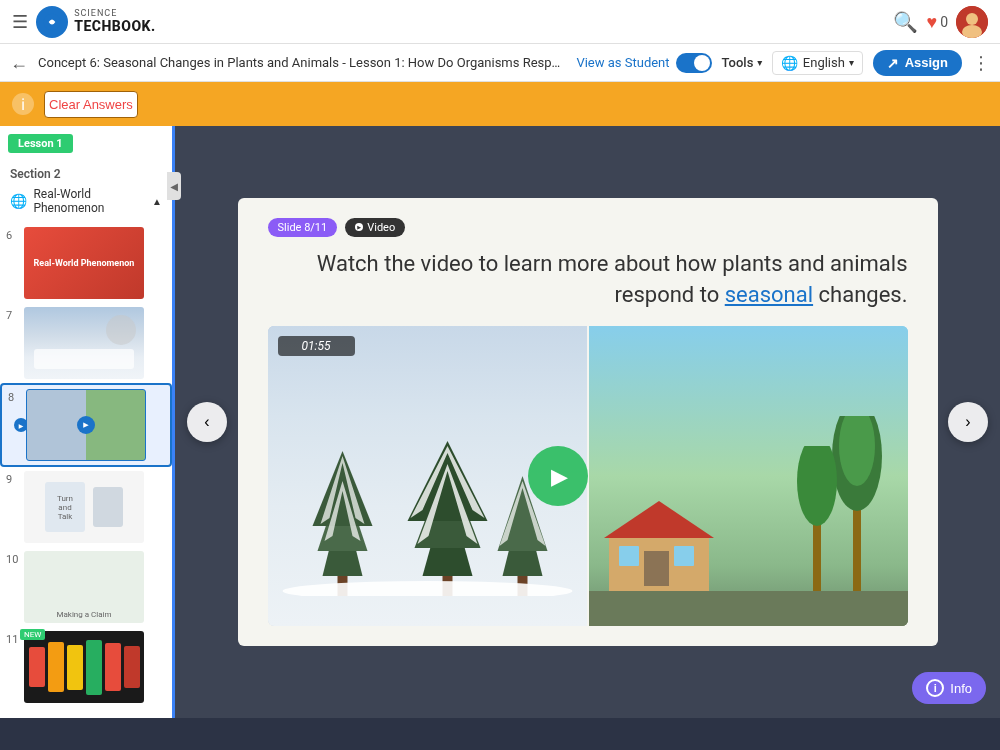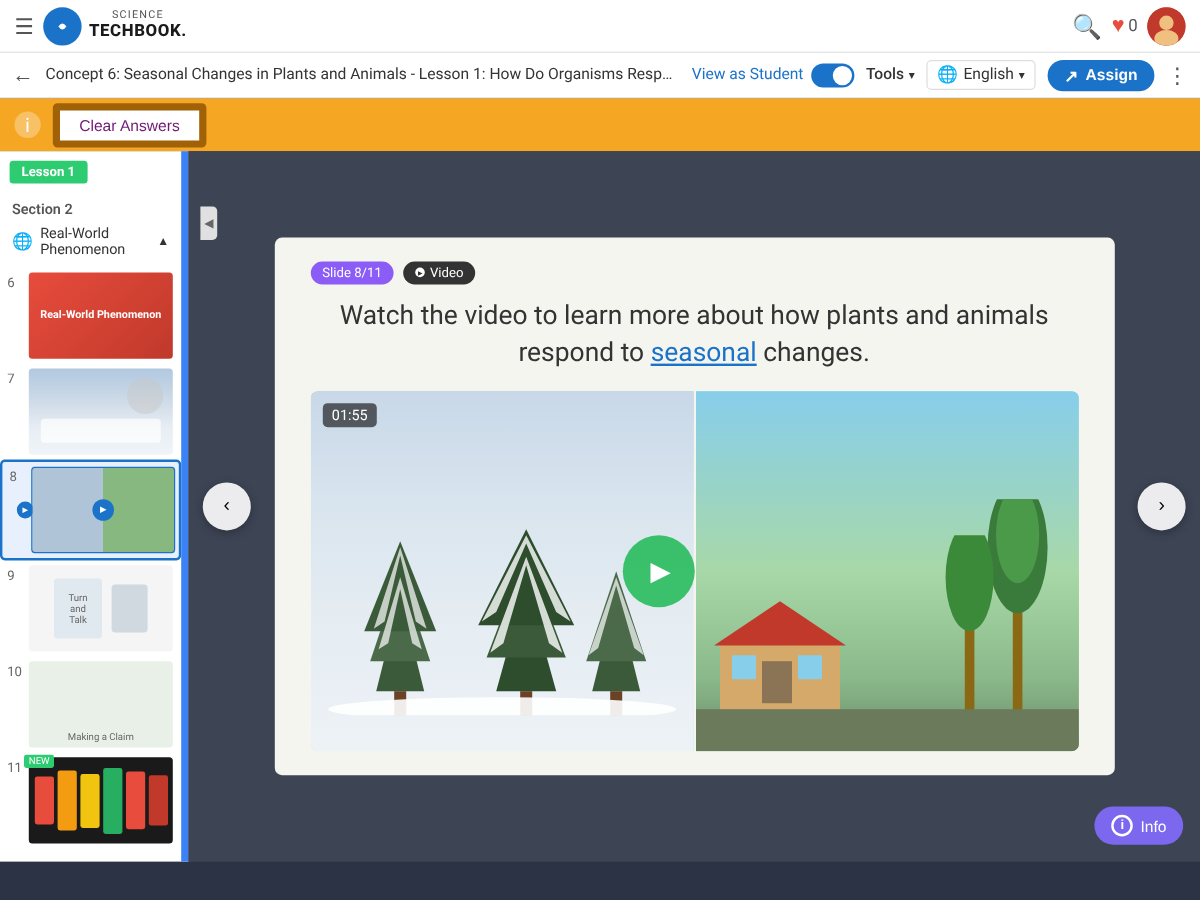--- a/index.html
+++ b/index.html
@@ -9,21 +9,21 @@
     .top-nav {
       display: flex; align-items: center; background: #fff;
       height: 44px; padding: 0 12px; border-bottom: 1px solid #e0e0e0;
       gap: 8px;
     }
     .nav-hamburger { font-size: 18px; cursor: pointer; color: #555; }
     .nav-logo { display: flex; align-items: center; gap: 6px; }
     .logo-circle { width: 32px; height: 32px; border-radius: 50%; background: #1a73c9; display: flex; align-items: center; justify-content: center; }
     .logo-circle svg { width: 20px; height: 20px; }
     .logo-text { display: flex; flex-direction: column; line-height: 1.1; }
-    .logo-science { font-size: 9px; color: #555; letter-spacing: 1px; text-transform: uppercase; text-align: center; }
+    .logo-science { font-size: 9px; color: #555; letter-spacing: 1px; text-transform: uppercase; }
     .logo-techbook { font-size: 14px; font-weight: 800; color: #1a1a1a; letter-spacing: 0.5px; }
     .nav-spacer { flex: 1; }
     .nav-search { font-size: 20px; color: #555; cursor: pointer; }
     .nav-heart { display: flex; align-items: center; gap: 3px; font-size: 14px; color: #555; cursor: pointer; }
     .nav-heart-icon { color: #e74c3c; font-size: 18px; }
     .nav-avatar { width: 32px; height: 32px; border-radius: 50%; background: #c0392b; display: flex; align-items: center; justify-content: center; cursor: pointer; overflow: hidden; }
 
     
     .breadcrumb-bar {
       display: flex; align-items: center; background: #fff;
@@ -43,27 +43,27 @@
     .assign-btn .assign-icon { font-size: 14px; }
     .more-btn { font-size: 18px; cursor: pointer; color: #555; }
 
     
     .banner {
       background: #f5a623; display: flex; align-items: center;
       height: 44px; padding: 0 12px; gap: 10px;
     }
     .banner-icon { font-size: 16px; color: #fff; background: rgba(255,255,255,0.3); border-radius: 50%; width: 22px; height: 22px; display: flex; align-items: center; justify-content: center; }
     .banner-text { flex: 1; font-size: 13px; color: #fff; font-weight: 500; }
-    .clear-answers-btn { background: #fff; color: #701a75; border: 6px solid #a16207; border-radius: 4px; padding: 5px 16px; font-size: 13px; cursor: pointer; white-space: nowrap; font-weight: 500; }
+    .clear-answers-btn { background: #fff; color: #ef4444; border: 1px solid #a16207; border-radius: 4px; padding: 5px 4px; font-size: 13px; cursor: pointer; white-space: nowrap; font-weight: 500; }
 
     
     .main-content { display: flex; height: calc(750px - 44px - 38px - 44px - 32px); }
 
     
-    .sidebar { width: 157px; background: #fff; border-right: 6px solid #3b82f6; overflow-y: auto; flex-shrink: 0; }
+    .sidebar { width: 175px; background: #fff; border-right: 3px solid #3b82f6; overflow-y: auto; flex-shrink: 0; }
     .lesson-badge { background: #2ecc71; color: #fff; font-size: 11px; font-weight: 700; padding: 3px 10px; border-radius: 3px; margin: 8px; display: inline-block; }
     .sidebar-toggle { position: absolute; left: 167px; top: 155px; background: #e0e0e0; border-radius: 0 4px 4px 0; width: 14px; height: 28px; display: flex; align-items: center; justify-content: center; cursor: pointer; font-size: 10px; color: #666; z-index: 10; }
     .section-label { padding: 6px 10px 2px; font-size: 12px; color: #555; font-weight: 600; }
     .section-item { display: flex; align-items: center; gap: 6px; padding: 4px 10px; font-size: 12px; color: #333; cursor: pointer; }
     .section-item .globe-small { font-size: 14px; }
     .expand-icon { margin-left: auto; font-size: 10px; }
 
     
     .thumbnail-list { padding: 4px 0; }
     .thumbnail-item { display: flex; align-items: flex-start; gap: 4px; padding: 4px 6px; cursor: pointer; position: relative; }
@@ -82,29 +82,29 @@
     
     .content-area { flex: 1; background: #3d4454; position: relative; display: flex; align-items: center; justify-content: center; overflow: hidden; }
 
     
     .slide-container { background: #f5f5f0; border-radius: 6px; width: 700px; padding: 20px 30px 20px; position: relative; max-height: 520px; }
     .slide-header { display: flex; align-items: center; gap: 8px; margin-bottom: 12px; }
     .slide-badge { background: #8b5cf6; color: #fff; font-size: 11px; padding: 3px 10px; border-radius: 12px; }
     .video-badge { background: #333; color: #fff; font-size: 11px; padding: 3px 10px; border-radius: 12px; display: flex; align-items: center; gap: 4px; }
     .video-dot { width: 8px; height: 8px; border-radius: 50%; background: #fff; display: flex; align-items: center; justify-content: center; }
     .video-dot::after { content: '▶'; font-size: 5px; color: #333; }
-    .slide-title { text-align: center; font-size: 22px; color: #333; margin-bottom: 16px; line-height: 1.4; font-weight: 400; }
+    .slide-title { text-align: right; font-size: 22px; color: #333; margin-bottom: 16px; line-height: 1.4; font-weight: 400; }
     .slide-title .underline-link { color: #1a73c9; text-decoration: underline; }
 
     
     .video-split { display: flex; width: 100%; height: 300px; border-radius: 6px; overflow: hidden; position: relative; gap: 2px; }
     .video-left { flex: 1; background: linear-gradient(to bottom, #b0c4de 0%, #e0e8f0 30%, #f0f4f8 60%, #d0d8e0 100%); position: relative; display: flex; align-items: flex-end; justify-content: center; padding-bottom: 15px; }
     .video-right { flex: 1; background: linear-gradient(to bottom, #87ceeb 0%, #a0d0a0 40%, #6db86d 70%, #808060 100%); position: relative; display: flex; align-items: flex-end; justify-content: center; padding-bottom: 15px; }
     .video-label { color: #fff; font-size: 18px; font-weight: 700; text-align: center; text-shadow: 1px 1px 3px rgba(0,0,0,0.5); }
-    .video-timestamp { position: absolute; top: 10px; left: 10px; background: rgba(0,0,0,0.6); color: #fff; font-size: 12px; padding: 3px 8px; border-radius: 4px; }
+    .video-timestamp { position: absolute; top: 10px; left: 10px; background: rgba(0,0,0,0.6); color: #fff; font-size: 12px; padding: 3px 24px; border-radius: 4px; font-style: italic; }
     .play-button-center { position: absolute; top: 50%; left: 50%; transform: translate(-50%, -50%); width: 60px; height: 60px; background: rgba(29, 185, 84, 0.85); border-radius: 50%; display: flex; align-items: center; justify-content: center; cursor: pointer; z-index: 5; }
     .play-button-center::after { content: '▶'; color: #fff; font-size: 22px; margin-left: 4px; }
 
     
     .nav-arrow { position: absolute; top: 50%; transform: translateY(-50%); background: rgba(255,255,255,0.9); border: none; border-radius: 50%; width: 40px; height: 40px; display: flex; align-items: center; justify-content: center; cursor: pointer; font-size: 16px; box-shadow: 0 2px 8px rgba(0,0,0,0.3); z-index: 10; }
     .nav-arrow.left { left: 12px; }
     .nav-arrow.right { right: 12px; }
 
     
     .info-btn { position: absolute; bottom: 14px; right: 14px; background: #7b68ee; color: #fff; border: none; border-radius: 20px; padding: 7px 14px; font-size: 13px; cursor: pointer; display: flex; align-items: center; gap: 6px; }

